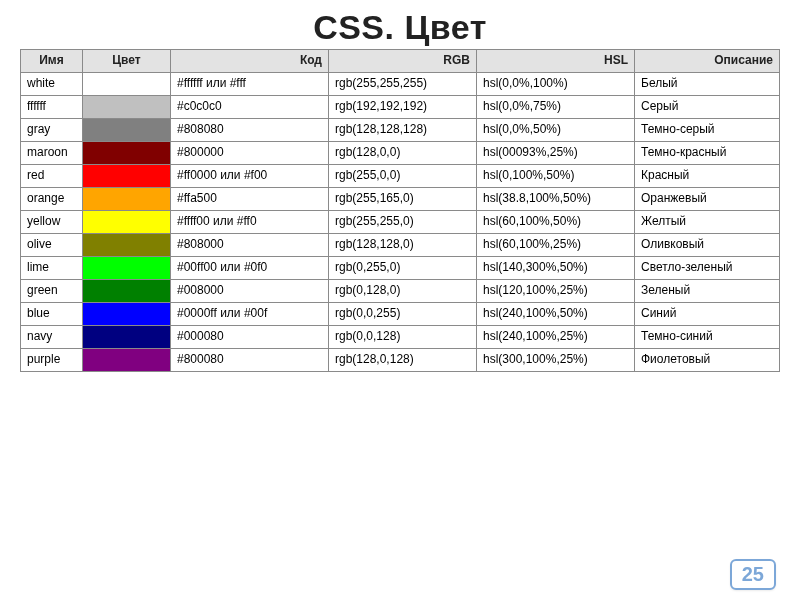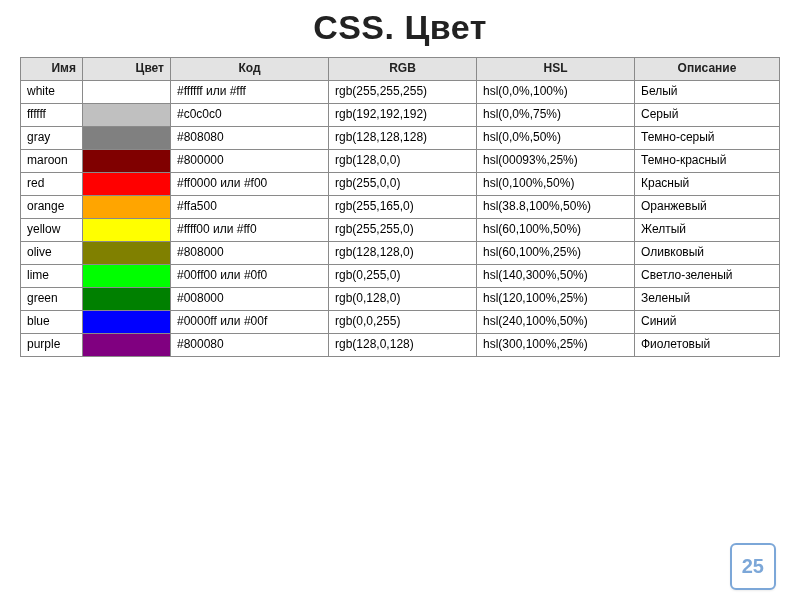--- a/index.html
+++ b/index.html
@@ -10,45 +10,45 @@
     height: 600px;
     padding: 8px 20px 12px 20px;
     position: relative;
   }
   h1 {
     text-align: center;
     font-size: 34px;
     font-weight: 700;
     color: #222;
     letter-spacing: 0.5px;
-    margin-bottom: 10px;
+    margin-bottom: 2px;
   }
   table {
     width: 100%;
     border-collapse: collapse;
     font-size: 12px;
     table-layout: fixed;
   }
   th, td {
     border: 1px solid #8a8a8a;
     padding: 4px 6px;
     text-align: left;
     height: 23px;
     line-height: 1.1;
     white-space: nowrap;
     overflow: hidden;
   }
   th {
     background: #e3e3e3;
     font-weight: 700;
-    text-align: center;
+    text-align: right;
     color: #222;
     font-size: 12px;
   }
-  th:first-child, th:nth-child(2) { text-align: right; }
+  th:first-child, th:nth-child(2) { text-align: center; }
   col.c-name   { width: 62px; }
   col.c-swatch { width: 88px; }
   col.c-code   { width: 158px; }
   col.c-rgb    { width: 148px; }
   col.c-hsl    { width: 158px; }
   col.c-desc   { width: auto; }
   td.swatch { padding: 0; }
   td.swatch .box {
     width: 100%;
     height: 100%;
@@ -56,21 +56,21 @@
   }
   .page-badge {
     position: absolute;
     right: 24px;
     bottom: 10px;
     border: 2px solid #7ca7d8;
     border-radius: 6px;
     color: #7ca7d8;
     font-weight: 700;
     font-size: 20px;
-    padding: 10px 10px;
+    padding: 2px 10px;
     background: #fff;
     box-shadow: 0 1px 2px rgba(0,0,0,0.08);
   }
 </style>
 </head>
 <body>
 
 <h1>CSS. Цвет</h1>
 
 <table>
@@ -197,20 +197,30 @@
         <td>blue</td>
         <td class="swatch">
           <div class="box" style="background:#0000ff"></div>
         </td>
         <td>#0000ff или #00f</td>
         <td>rgb(0,0,255)</td>
         <td>hsl(240,100%,50%)</td>
         <td>Синий</td>
       </tr>
       <tr>
+        <td>navy</td>
+        <td class="swatch">
+          <div class="box" style="background:#000080"></div>
+        </td>
+        <td>#000080</td>
+        <td>rgb(0,0,128)</td>
+        <td>hsl(240,100%,25%)</td>
+        <td>Темно-синий</td>
+      </tr>
+      <tr>
         <td>purple</td>
         <td class="swatch">
           <div class="box" style="background:#800080"></div>
         </td>
         <td>#800080</td>
         <td>rgb(128,0,128)</td>
         <td>hsl(300,100%,25%)</td>
         <td>Фиолетовый</td>
       </tr>
     </tbody>

